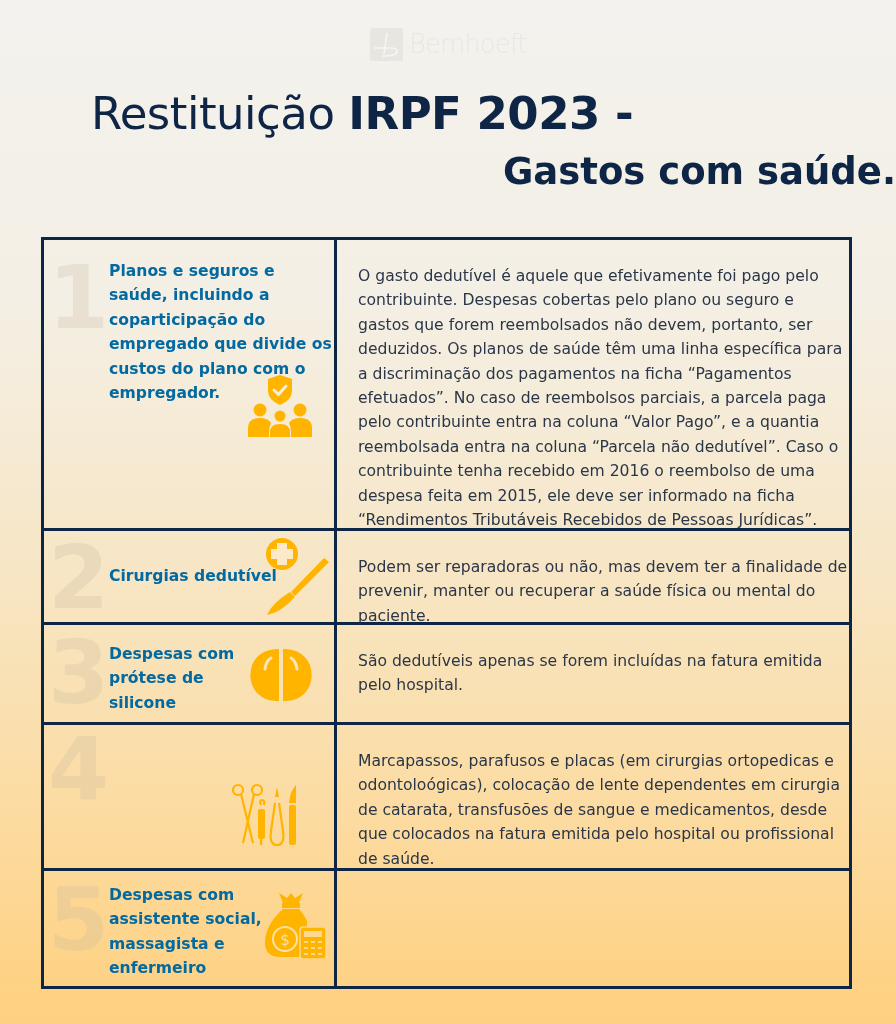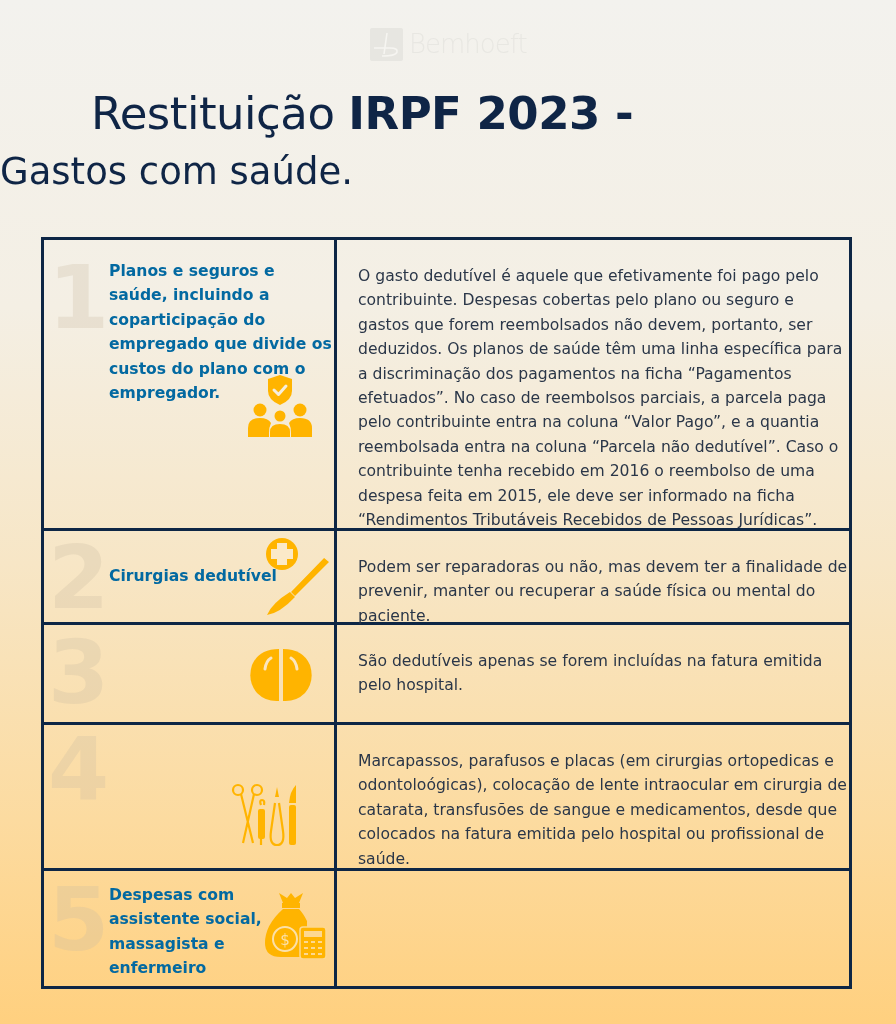--- a/index.html
+++ b/index.html
@@ -23,22 +23,22 @@
       font-family: "DejaVu Sans", sans-serif; font-size: 26px; color: #e8e7e2;
       letter-spacing: -1px; font-weight: 300;
     }
     .title1 {
       position: absolute; left: 0; width: 724px; top: 86px; text-align: center;
       font-size: 45px; line-height: 56px; color: #0f2546; letter-spacing: -0.5px;
     }
     .title1 .light { font-weight: normal; }
     .title1 .bold { font-weight: bold; }
     .title2 {
-      position: absolute; left: 0; width: 896px; top: 148px; text-align: left;
-      font-size: 37px; line-height: 48px; font-weight: normal; color: #0f2546;
+      position: absolute; left: 0; width: 896px; top: 148px; text-align: right;
+      font-size: 37px; line-height: 48px; font-weight: bold; color: #0f2546;
     }
     .table {
       position: absolute; left: 41px; top: 237px; width: 811px; height: 752px;
       border: 3px solid #0d2645;
     }
     .row {
       position: absolute; left: 0; width: 805px;
       border-bottom: 3px solid #0d2645;
     }
     .row:last-child { border-bottom: none; }
@@ -108,20 +108,21 @@
         <path d="M62 20 L68 25 L33 60 L28 55 Z" fill="#ffb400" stroke="#f7e6c6" stroke-width="1.5"></path>
         <path d="M28 55 L33 60 Q18 76 5 78 Q10 66 28 55 Z" fill="#ffb400"></path>
       </svg>
     </div>
     <div class="cell-right">Podem ser reparadoras ou não, mas devem ter a finalidade de prevenir, manter ou recuperar a saúde física ou mental do paciente.</div>
   </div>
 
   <div class="row" style="top:385px; height:100px;">
     <div class="cell-left">
       <span class="big-num" style="top:4px;">3</span>
+      <div class="row-title" style="top:17px; width:150px;">Despesas com prótese de silicone</div>
       <svg class="icon" style="left:205px; top:22px;" width="64" height="56" viewBox="0 0 64 56">
         <path d="M30 2 Q10 2 3 18 Q-2 34 8 46 Q17 55 30 54 Z" fill="#ffb400"></path>
         <path d="M34 2 Q54 2 61 18 Q66 34 56 46 Q47 55 34 54 Z" fill="#ffb400"></path>
         <path d="M16 22 Q17 14 22 11" stroke="#fbe6c0" stroke-width="3" fill="none" stroke-linecap="round"></path>
         <path d="M48 22 Q47 14 42 11" stroke="#fbe6c0" stroke-width="3" fill="none" stroke-linecap="round"></path>
       </svg>
     </div>
     <div class="cell-right">São dedutíveis apenas se forem incluídas na fatura emitida pelo hospital.</div>
   </div>
 
@@ -136,21 +137,21 @@
           <path d="M30 22 Q28 17 31 17 Q34 17 33 22"></path>
           <path d="M44 20 L40 48 Q38 62 46 62 Q54 62 52 48 L48 20"></path>
         </g>
         <rect x="27" y="26" width="7" height="30" rx="2" fill="#ffb400"></rect>
         <path d="M30 56 L30 62" stroke="#ffb400" stroke-width="2.2"></path>
         <path d="M44 14 L46 4 L48 14 Z" fill="#ffb400"></path>
         <path d="M58 20 Q59 8 65 2 L65 20 Z" fill="#ffb400"></path>
         <rect x="58" y="22" width="7" height="40" rx="2" fill="#ffb400"></rect>
       </svg>
     </div>
-    <div class="cell-right">Marcapassos, parafusos e placas (em cirurgias ortopedicas e odontoloógicas), colocação de lente intraocular em cirurgia de catarata, transfusões de sangue e medicamentos, desde que colocados na fatura emitida pelo hospital ou profissional de saúde.</div>
+    <div class="cell-right">Marcapassos, parafusos e placas (em cirurgias ortopedicas e odontoloógicas), colocação de lente dependentes em cirurgia de catarata, transfusões de sangue e medicamentos, desde que colocados na fatura emitida pelo hospital ou profissional de saúde.</div>
   </div>
 
   <div class="row" style="top:631px; height:115px;">
     <div class="cell-left">
       <span class="big-num" style="top:5px;">5</span>
       <div class="row-title" style="top:12px; width:165px;">Despesas com assistente social, massagista e enfermeiro</div>
       <svg class="icon" style="left:219px; top:20px;" width="66" height="68" viewBox="0 0 66 68">
         <path d="M16 2 L24 7 L28 2 L32 7 L40 2 L36 12 L20 12 Z" fill="#ffb400"></path>
         <rect x="19" y="12" width="18" height="5" fill="#ffb400"></rect>
         <path d="M20 18 Q2 34 2 52 Q2 66 18 66 L44 66 L44 30 Q40 22 36 18 Z" fill="#ffb400"></path>

